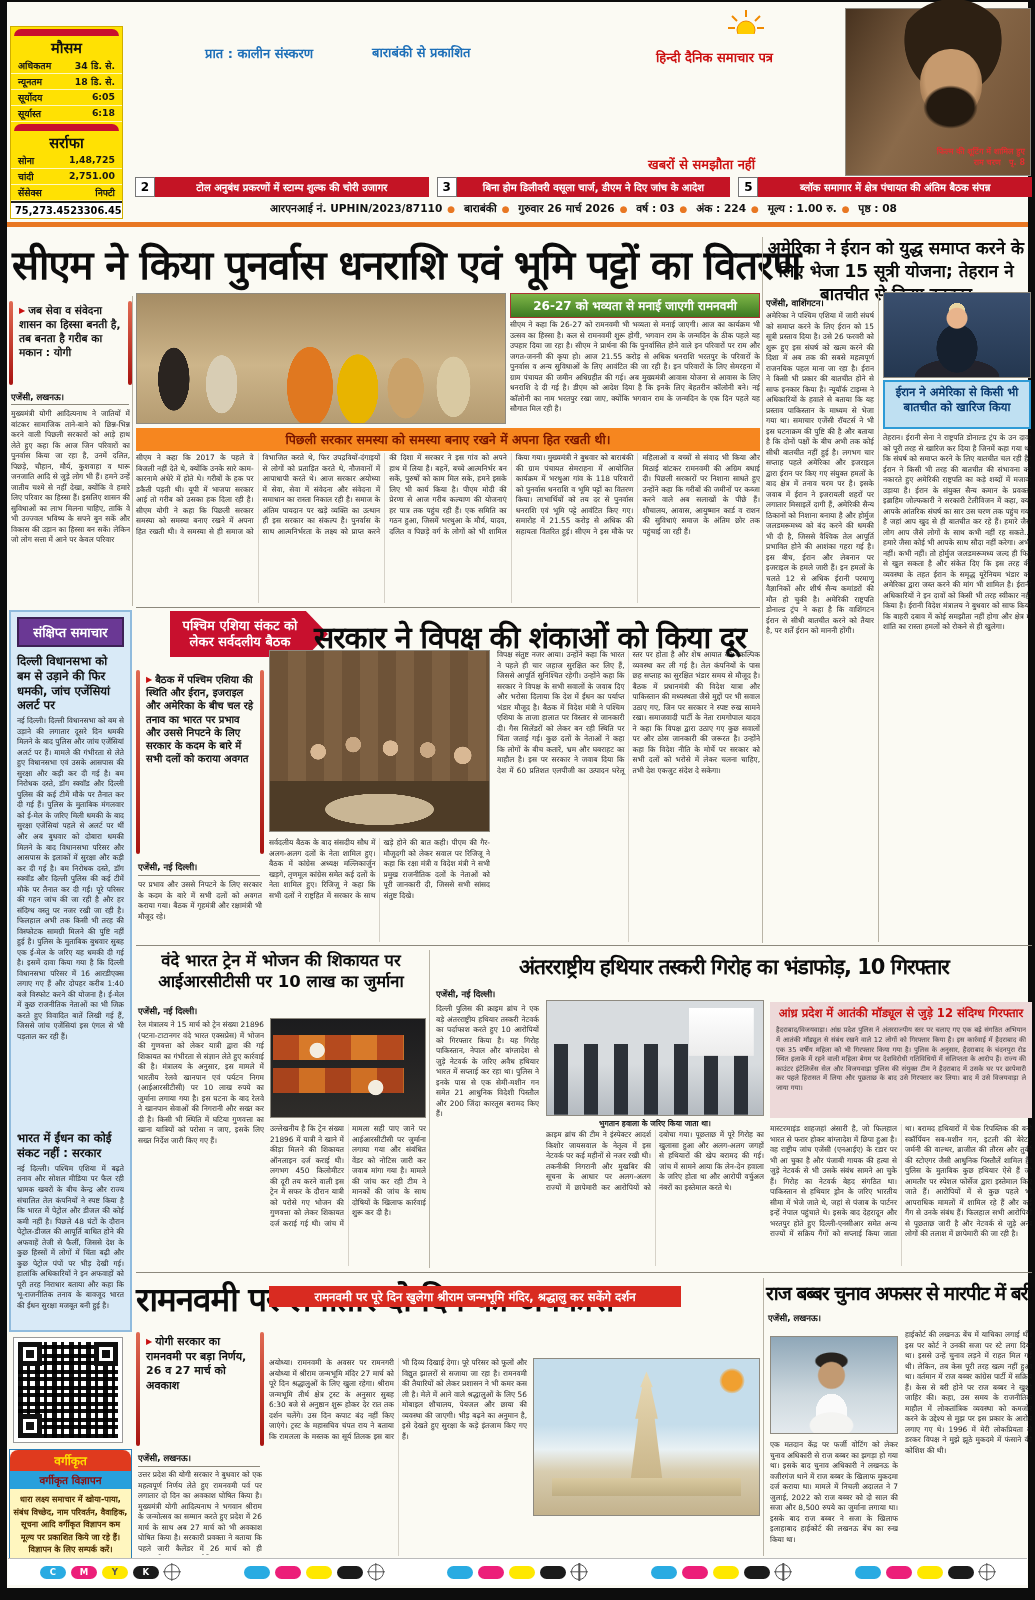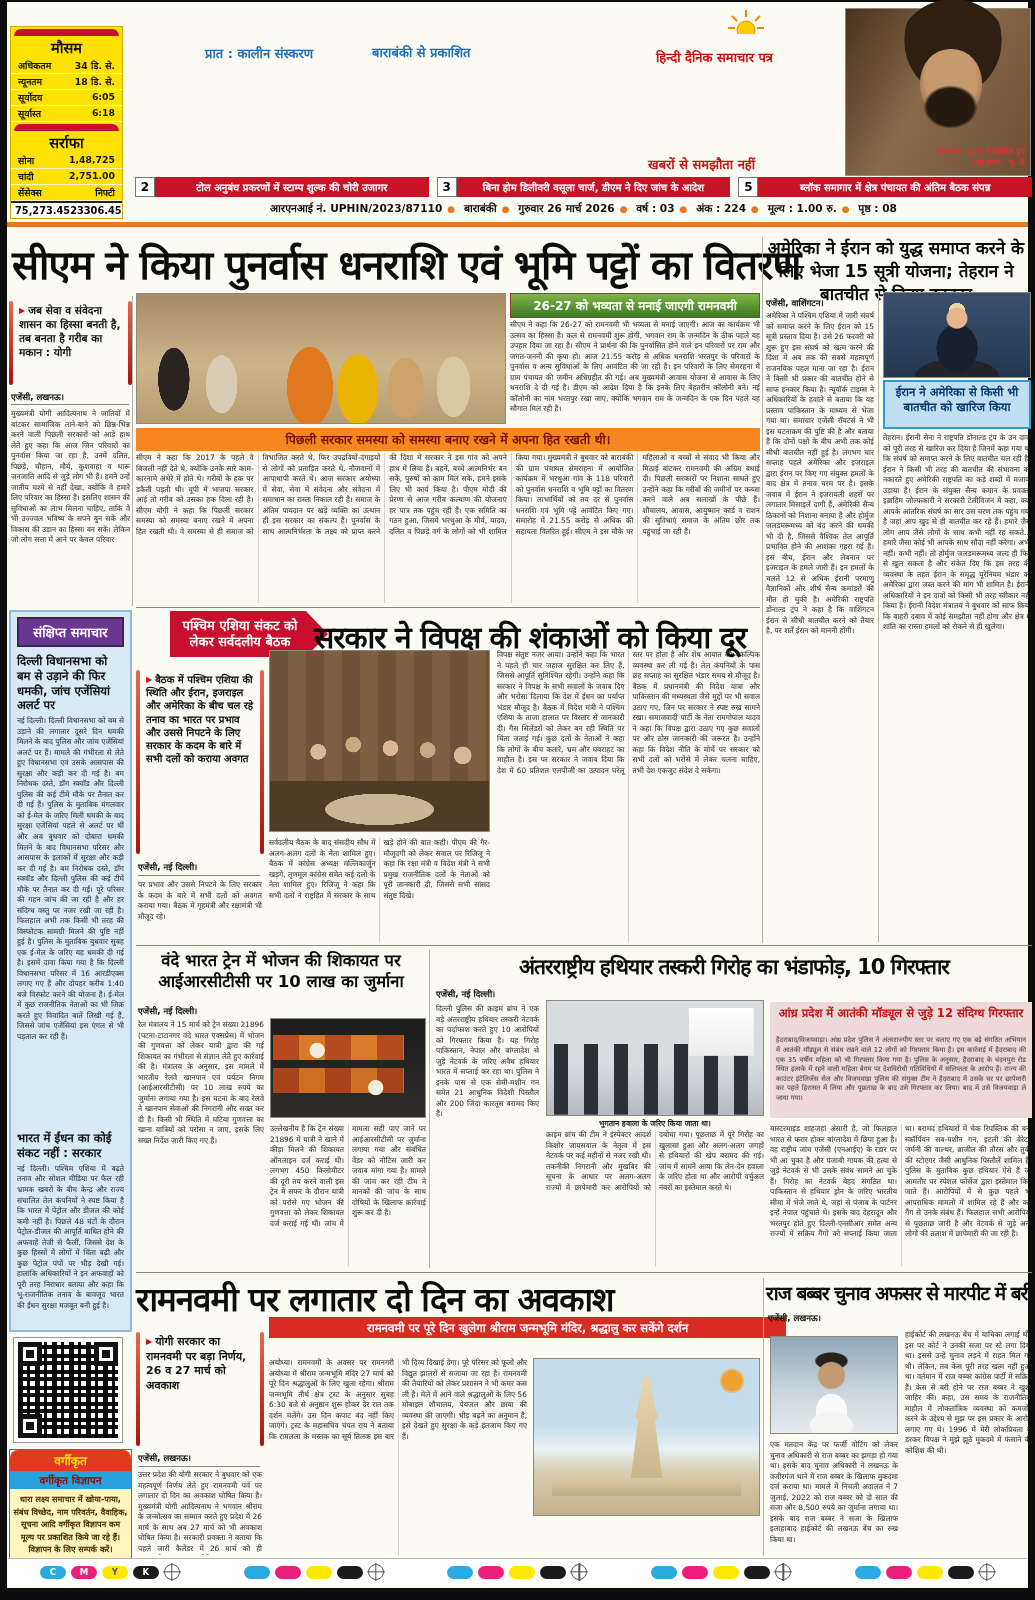--- a/index.html
+++ b/index.html
@@ -44,21 +44,21 @@
   .qbox::before,.qbox::after{content:'';position:absolute;top:2px;bottom:2px;width:4px;border-radius:6px;background:linear-gradient(#e06a52,#a81410);}
   .qbox::before{left:0;}.qbox::after{right:0;}
   .ptr{color:#c81010;font-size:8px;margin-right:3px;vertical-align:1px;}
   
   .green-head{background:linear-gradient(180deg,#7fb547,#3c7a22);color:#fff;font-weight:700;text-align:center;font-size:12px;padding:3px 2px;border:1px solid #a33;}
   .orange-strip{background:#f6861f;color:#7a1600;font-weight:800;font-size:12.5px;text-align:center;padding:3px 0;}
   .kicker{background:#c8102e;color:#fff;font-weight:800;text-align:center;font-size:13px;line-height:1.25;
           clip-path:polygon(0 0,86% 0,100% 50%,86% 100%,0 100%);padding:7px 26px 7px 8px;box-sizing:border-box;margin-left:34px;}
   .cap-box{background:#bfe0f2;border:2px solid #2e9bd6;color:#0a3b70;font-weight:800;font-size:11.5px;text-align:center;line-height:1.3;padding:3px;box-sizing:border-box;}
   .pink-box{background:#edd9d9;padding:4px 6px;box-sizing:border-box;}
-  .pink-title{color:#c81111;font-weight:800;font-size:11.6px;text-align:center;line-height:1.25;margin-bottom:16px;}
+  .pink-title{color:#c81111;font-weight:800;font-size:11.6px;text-align:center;line-height:1.25;margin-bottom:6px;}
   .pink-body{font-size:6.8px;color:#3a3a3a;text-align:justify;line-height:1.4;overflow:hidden;}
   .red-strip{background:#d92b21;color:#fff;font-weight:800;font-size:11.6px;text-align:center;padding:3px 0;}
   
   .briefs{position:absolute;left:9px;top:610px;width:123px;height:722px;background:#d9eaf7;border:2px solid #90bbdd;box-sizing:border-box;padding:5px 6px;overflow:hidden;}
   .briefs-head{background:#6a3894;color:#fff;font-weight:800;font-size:13px;text-align:center;padding:4px 2px;border:2px solid #3d2156;}
   .brief-title{font-size:11.6px;font-weight:800;line-height:1.28;color:#101010;margin:7px 0 3px;}
   
   .qr{position:absolute;left:13px;top:1337px;width:110px;height:106px;background:#fff;border:1px solid #999;padding:4px;box-sizing:border-box;}
   .qr-grid{width:100%;height:100%;position:relative;
     background:
@@ -293,21 +293,21 @@
   <div class="abs body-text cols2" style="left:770px;top:1124px;width:262px;height:142px;">मास्टरमाइंड शाहजहां अंसारी है, जो फिलहाल भारत से फरार होकर बांग्लादेश में छिपा हुआ है। वह राष्ट्रीय जांच एजेंसी (एनआईए) के रडार पर भी आ चुका है और पंजाबी गायक की हत्या से जुड़े नेटवर्क से भी उसके संबंध सामने आ चुके हैं। गिरोह का नेटवर्क बेहद संगठित था। पाकिस्तान से हथियार ड्रोन के जरिए भारतीय सीमा में भेजे जाते थे, जहां से पंजाब के पार्टनर इन्हें नेपाल पहुंचाते थे। इसके बाद देहरादून और भरतपुर होते हुए दिल्ली-एनसीआर समेत अन्य राज्यों में सक्रिय गैंगों को सप्लाई किया जाता था। बरामद हथियारों में चेक रिपब्लिक की बनी स्कॉर्पियन सब-मशीन गन, इटली की बेरेटा, जर्मनी की वाल्थर, ब्राजील की तौरस और तुर्की की स्टोएगर जैसी आधुनिक पिस्तौलें शामिल हैं। पुलिस के मुताबिक कुछ हथियार ऐसे हैं जो आमतौर पर स्पेशल फोर्सेज द्वारा इस्तेमाल किए जाते हैं। आरोपियों में से कुछ पहले भी आपराधिक मामलों में शामिल रहे हैं और कई गैंग से उनके संबंध हैं। फिलहाल सभी आरोपियों से पूछताछ जारी है और नेटवर्क से जुड़े अन्य लोगों की तलाश में छापेमारी की जा रही है।</div>
   <div class="hline" style="left:136px;top:1272px;width:896px;"></div>
 
   <div class="abs h-main" style="left:136px;top:1276px;font-size:33px;">रामनवमी पर लगातार दो दिन का अवकाश</div>
   <div class="qbox" style="left:136px;top:1330px;width:128px;height:118px;font-size:11px;">
     <span class="ptr">▶</span><span>योगी सरकार का रामनवमी पर बड़ा निर्णय, 26 व 27 मार्च को अवकाश</span>
   </div>
   <div class="abs agency" style="left:138px;top:1452px;">एजेंसी, लखनऊ।</div>
   <div class="hline" style="left:138px;top:1466px;width:122px;"></div>
   <div class="abs body-text" style="left:138px;top:1470px;width:124px;height:85px;">उत्तर प्रदेश की योगी सरकार ने बुधवार को एक महत्वपूर्ण निर्णय लेते हुए रामनवमी पर्व पर लगातार दो दिन का अवकाश घोषित किया है। मुख्यमंत्री योगी आदित्यनाथ ने भगवान श्रीराम के जन्मोत्सव का सम्मान करते हुए प्रदेश में 26 मार्च के साथ अब 27 मार्च को भी अवकाश घोषित किया है। सरकारी प्रवक्ता ने बताया कि पहले जारी कैलेंडर में 26 मार्च को ही रामनवमी का अवकाश घोषित था।</div>
-  <div class="abs red-strip" style="left:269px;top:1286px;width:517px;margin-top:31px;">रामनवमी पर पूरे दिन खुलेगा श्रीराम जन्मभूमि मंदिर, श्रद्धालु कर सकेंगे दर्शन</div>
+  <div class="abs red-strip" style="left:269px;top:1286px;width:412px;">रामनवमी पर पूरे दिन खुलेगा श्रीराम जन्मभूमि मंदिर, श्रद्धालु कर सकेंगे दर्शन</div>
   <div class="abs body-text cols2" style="left:269px;top:1358px;width:258px;height:198px;">अयोध्या। रामनवमी के अवसर पर रामनगरी अयोध्या में श्रीराम जन्मभूमि मंदिर 27 मार्च को पूरे दिन श्रद्धालुओं के लिए खुला रहेगा। श्रीराम जन्मभूमि तीर्थ क्षेत्र ट्रस्ट के अनुसार सुबह 6:30 बजे से अनुष्ठान शुरू होकर देर रात तक दर्शन चलेंगे। उस दिन कपाट बंद नहीं किए जाएंगे। ट्रस्ट के महासचिव चंपत राय ने बताया कि रामलला के मस्तक का सूर्य तिलक इस बार भी दिव्य दिखाई देगा। पूरे परिसर को फूलों और विद्युत झालरों से सजाया जा रहा है। रामनवमी की तैयारियों को लेकर प्रशासन ने भी कमर कस ली है। मेले में आने वाले श्रद्धालुओं के लिए 56 मोबाइल शौचालय, पेयजल और छाया की व्यवस्था की जाएगी। भीड़ बढ़ने का अनुमान है, इसे देखते हुए सुरक्षा के कड़े इंतजाम किए गए हैं।</div>
   <div class="abs photo temple-photo" style="left:533px;top:1358px;width:227px;height:158px;">
     <div class="temple-tower"></div>
     <div class="temple-base"></div>
   </div>
   <div class="vline" style="left:763px;top:1278px;height:278px;"></div>
 
   <div class="abs h-main" style="left:766px;top:1280px;width:266px;font-size:19px;text-align:center;">राज बब्बर चुनाव अफसर से मारपीट में बरी</div>
   <div class="abs agency" style="left:768px;top:1312px;">एजेंसी, लखनऊ।</div>
   <div class="abs photo raj-photo" style="left:770px;top:1336px;width:128px;height:98px;"></div>

